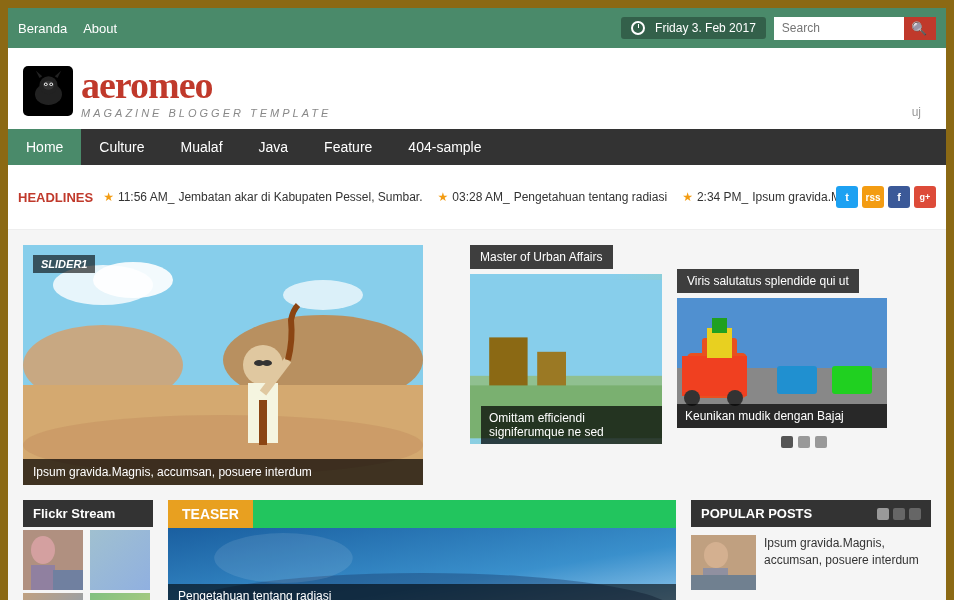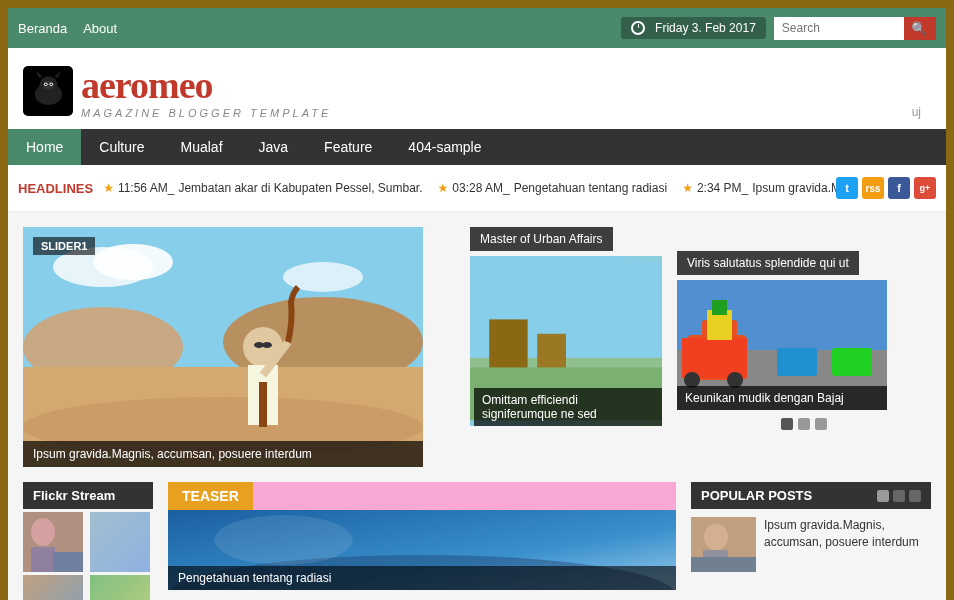--- a/index.html
+++ b/index.html
@@ -28,47 +28,47 @@
     .logo-title { font-size: 38px; font-weight: bold; color: #c0392b; font-family: Georgia, serif; letter-spacing: -1px; }
     .logo-subtitle { font-size: 11px; color: #888; letter-spacing: 3px; font-style: italic; text-transform: uppercase; }
     .header-uj { margin-left: auto; color: #999; font-size: 12px; padding-right: 10px; }
     
     
     .mainnav { background: #333; display: flex; }
     .mainnav a { color: #fff; text-decoration: none; padding: 10px 18px; font-size: 14px; display: block; }
     .mainnav a.active { background: #4a8a6a; }
     
     
-    .headlines { background: #fff; display: flex; align-items: center; padding: 12px 10px; border-bottom: 1px solid #eee; overflow: hidden; text-align: center; }
+    .headlines { background: #fff; display: flex; align-items: center; padding: 21px 10px; border-bottom: 1px solid #eee; overflow: hidden; text-align: center; }
     .headlines-label { color: #c0392b; font-weight: bold; font-size: 13px; margin-right: 10px; white-space: nowrap; }
     .headlines-items { display: flex; align-items: center; gap: 0; flex: 1; overflow: hidden; }
     .headline-item { display: flex; align-items: center; gap: 4px; font-size: 12px; color: #333; margin-right: 15px; white-space: nowrap; }
     .star-icon { color: #f39c12; font-size: 12px; }
     .social-icons { display: flex; gap: 4px; margin-left: auto; }
     .social-icon { width: 22px; height: 22px; border-radius: 3px; display: flex; align-items: center; justify-content: center; color: #fff; font-size: 11px; font-weight: bold; text-decoration: none; }
     .social-twitter { background: #1da1f2; }
     .social-rss { background: #f39c12; }
     .social-fb { background: #3b5998; }
     .social-gplus { background: #dd4b39; }
     
     
     .content-area { padding: 15px; display: flex; gap: 15px; }
     
     
     .slider-section { width: 400px; flex-shrink: 0; }
     .slider-main { position: relative; height: 240px; background: #ccc; overflow: hidden; }
-    .slider-label { position: absolute; top: 10px; left: 10px; background: rgba(0,0,0,0.6); color: #fff; font-size: 11px; font-weight: bold; padding: 3px 8px; z-index: 2; }
+    .slider-label { position: absolute; top: 10px; left: 10px; background: rgba(0,0,0,0.6); color: #fff; font-size: 11px; font-weight: bold; padding: 3px 8px; z-index: 2; font-style: italic; }
     .slider-caption { position: absolute; bottom: 0; left: 0; right: 0; background: rgba(0,0,0,0.7); color: #fff; font-size: 12px; padding: 6px 10px; }
     
     
     .middle-cards { flex: 1; display: flex; flex-direction: column; gap: 10px; margin-left: 32px; }
     .card-item { position: relative; }
     .card-title-bar { background: rgba(0,0,0,0.75); color: #fff; font-size: 12px; padding: 5px 10px; display: inline-block; }
     .card-img-area { width: 100%; height: 170px; background: linear-gradient(135deg, #87CEEB 40%, #a0d0a0 100%); position: relative; margin-top: 5px; }
-    .card-caption { position: absolute; bottom: 0; left: 4px; right: 0; background: rgba(0,0,0,0.7); color: #fff; font-size: 12px; padding: 5px 8px; }
+    .card-caption { position: absolute; bottom: 0; left: 11px; right: 0; background: rgba(0,0,0,0.7); color: #fff; font-size: 12px; padding: 5px 8px; }
     
     
     .right-cards { width: 254px; flex-shrink: 0; margin-top: 24px; }
     .right-card { position: relative; margin-bottom: 5px; }
     .right-title-bar { background: rgba(0,0,0,0.75); color: #fff; font-size: 12px; padding: 5px 10px; display: inline-block; margin-bottom: 5px; }
     .right-img { width: 210px; height: 130px; background: linear-gradient(135deg, #4a90d9 0%, #f0a030 60%, #e85030 100%); position: relative; overflow: hidden; }
     .right-caption { position: absolute; bottom: 0; left: 0; right: 0; background: rgba(0,0,0,0.7); color: #fff; font-size: 12px; padding: 5px 8px; }
     .slider-dots { display: flex; gap: 5px; justify-content: center; margin-top: 8px; }
     .dot { width: 12px; height: 12px; background: #999; border-radius: 2px; }
     .dot.active { background: #555; }
@@ -279,21 +279,21 @@
             <rect x="30" y="40" width="30" height="20" fill="#7080a0"></rect>
           </svg>
         </div>
         <div class="flickr-img" style="background: linear-gradient(135deg,#a0c0d0,#90b0e0);"></div>
         <div class="flickr-img" style="background: linear-gradient(135deg,#c0a080,#80a0c0);"></div>
         <div class="flickr-img" style="background: linear-gradient(135deg,#80c080,#c0d080);"></div>
       </div>
     </div>
 
     <div class="teaser-widget">
-      <div style="display:flex;align-items:flex-start;background:#f9a8d4;padding:0;">
+      <div style="display:flex;align-items:flex-start;background:#22c55e;padding:0;">
         <span class="teaser-header">TEASER</span>
       </div>
       <div class="teaser-content">
         <svg width="100%" height="85" viewBox="0 0 440 85" xmlns="http://www.w3.org/2000/svg" preserveAspectRatio="none">
           <defs>
             <linearGradient id="tg" x1="0%" y1="0%" x2="100%" y2="100%">
               <stop offset="0%" style="stop-color:#1a5fa0"></stop>
               <stop offset="60%" style="stop-color:#3a90cc"></stop>
               <stop offset="100%" style="stop-color:#a0d0f0"></stop>
             </linearGradient>

